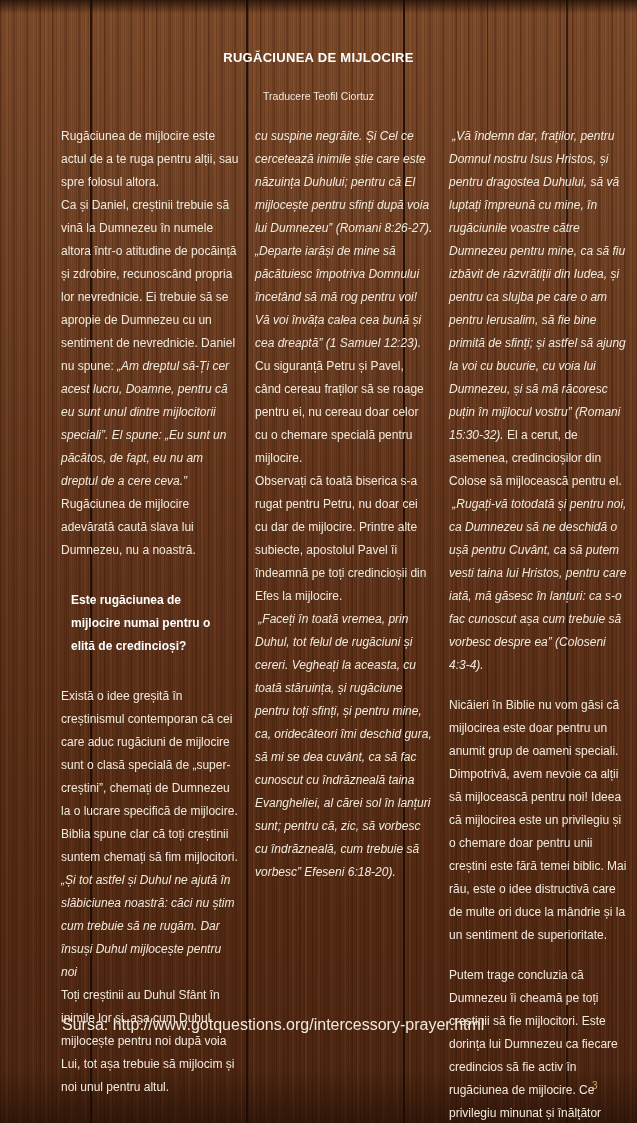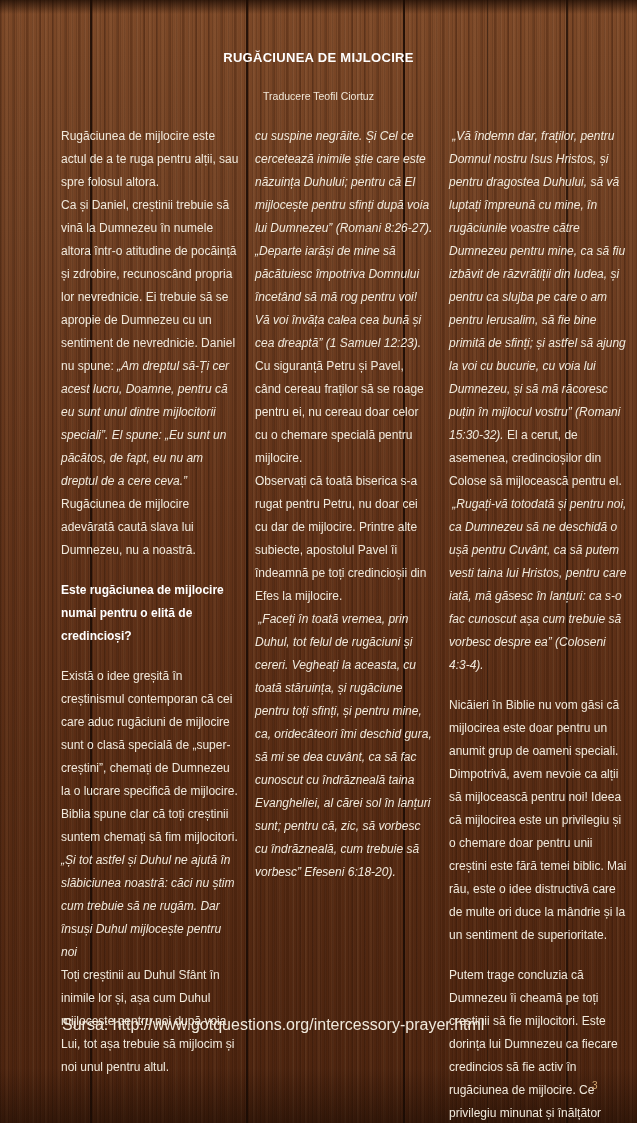--- a/index.html
+++ b/index.html
@@ -29,21 +29,21 @@
   }
   .subtitle{
     position:absolute;top:90px;left:0;width:637px;text-align:center;
     color:#efe7d8;font-size:10.5px;
   }
   .cols{
     position:absolute;top:125px;left:61px;display:flex;gap:16px;z-index:2;
   }
   .col{width:178px;color:#f0e9dc;font-size:12px;line-height:23px;}
   .para{margin:0;}
-  .col-heading{margin:0;font-weight:bold;color:#ffffff;}
+  .col-heading{margin:10px;font-weight:bold;color:#ffffff;}
   .gap{height:16.8px;}
   .it{font-style:italic;text-align:right;}
   .source{
     position:absolute;left:62px;top:1016px;color:#f0e9dc;font-size:16px;z-index:2;
   }
   .pagenum{
     position:absolute;left:592px;top:1080px;color:#d9ab72;font-size:10px;z-index:2;
   }
 </style>
 </head>

